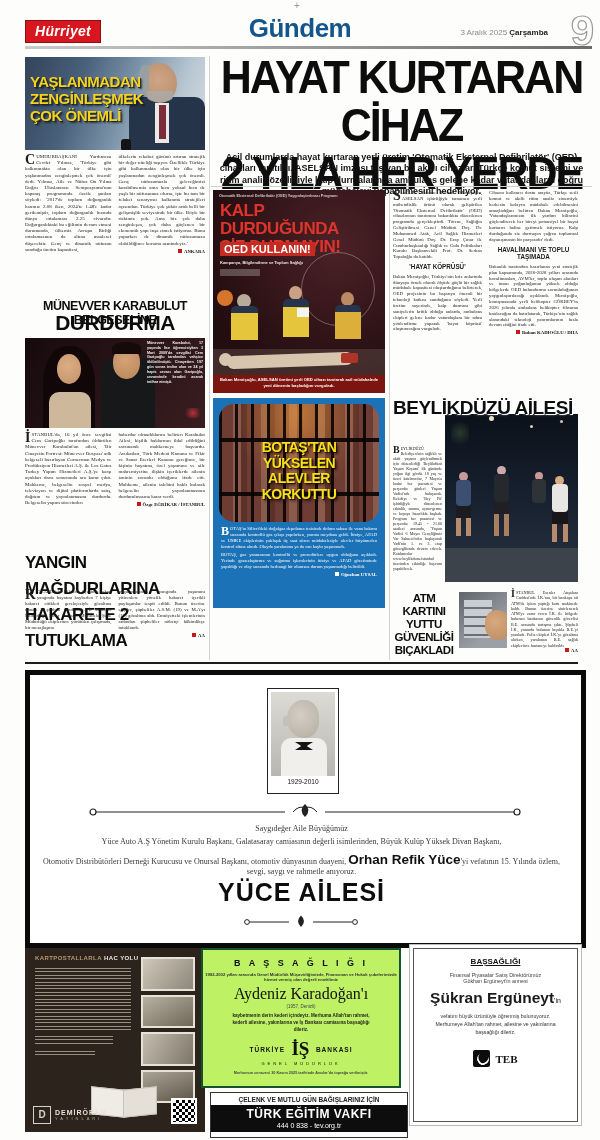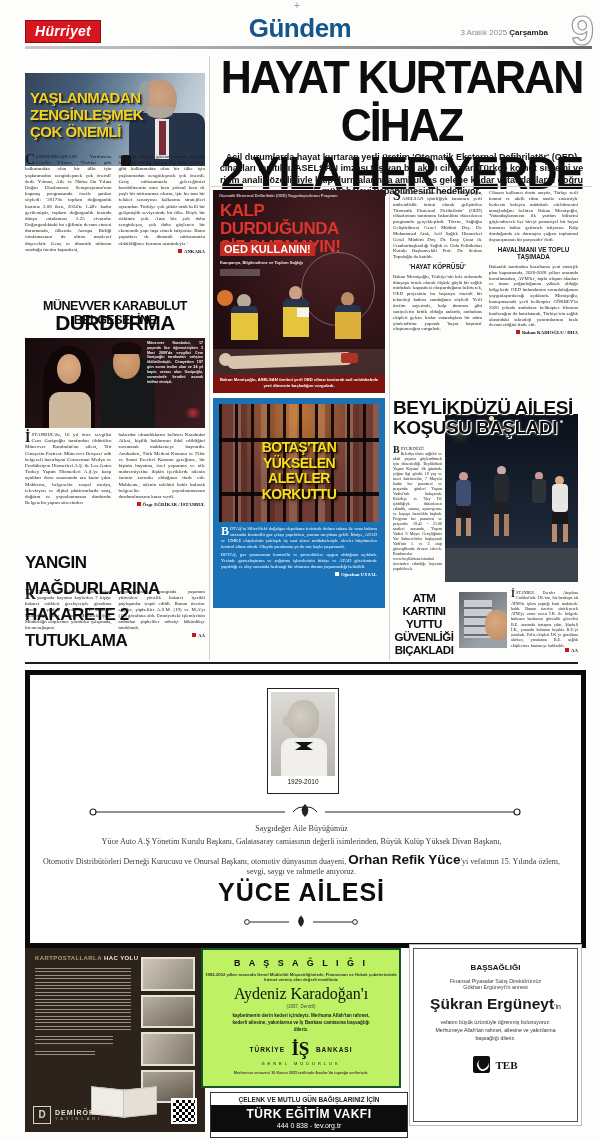--- a/index.html
+++ b/index.html
@@ -55,21 +55,21 @@
     <span>3 Aralık 2025</span>
     <b>Çarşamba</b>
   </div>
   <div class="abs" id="page-number">9</div>
   <div class="abs" id="header-rule"></div>
 
   <div class="abs col-rule" style="left:209px;top:56px;height:604px;"></div>
   <div class="abs col-rule" style="left:389px;top:188px;height:472px;"></div>
   <div class="abs" style="left:25px;top:662px;width:553px;height:2px;background:#1d1d1d;"></div>
 
-  <div class="abs ph" style="left:25px;top:73px;width:180px;height:93px;background:linear-gradient(110deg,#33435a 0%,#49617b 30%,#7c94a9 55%,#b9c7d2 80%,#d7dee3 100%);">
+  <div class="abs ph" style="left:25px;top:57px;width:180px;height:93px;background:linear-gradient(110deg,#33435a 0%,#49617b 30%,#7c94a9 55%,#b9c7d2 80%,#d7dee3 100%);">
     <div class="shape" style="left:104px;top:40px;width:76px;height:53px;background:#26344a;border-radius:14px 10px 0 0;"></div>
     <div class="shape" style="left:130px;top:46px;width:14px;height:40px;background:#e8e8e6;"></div>
     <div class="shape" style="left:134px;top:48px;width:7px;height:34px;background:#7a2c38;"></div>
     <div class="shape" style="left:118px;top:6px;width:34px;height:40px;background:radial-gradient(circle at 45% 42%,#cfa685,#b48a6b);border-radius:48% 52% 50% 50%;"></div>
     <div class="shape" style="left:114px;top:8px;width:10px;height:26px;background:#9aa0a2;border-radius:50% 0 0 50%;"></div>
     <div class="shape" style="left:122px;top:34px;width:26px;height:11px;background:rgba(170,170,168,.85);border-radius:0 0 45% 45%;"></div>
     <div class="shape" style="left:96px;top:82px;width:10px;height:12px;background:#141414;border-radius:3px;"></div>
     <div class="shape headline" style="left:5px;top:16px;font-size:15px;line-height:17px;color:#f6d21d;text-shadow:1px 1px 0 #1d2732,2px 2px 2px rgba(0,0,0,.6);">
       <div>YAŞLANMADAN</div>
       <div>ZENGİNLEŞMEK</div>
@@ -137,21 +137,21 @@
     <div class="shape" style="left:128px;top:102px;width:13px;height:14px;background:#b98a64;border-radius:50%;"></div>
     <div class="shape" style="left:122px;top:115px;width:26px;height:34px;background:linear-gradient(#27344e 22%,#dcae3a 22%);border-radius:5px 5px 0 0;"></div>
     <div class="shape" style="left:0;bottom:18px;width:100%;height:26px;background:rgba(96,74,68,.5);"></div>
     <div class="shape" style="left:14px;bottom:26px;width:126px;height:13px;background:#d8c5ae;border-radius:7px;transform:rotate(-2deg);"></div>
     <div class="shape" style="left:6px;bottom:27px;width:13px;height:13px;background:#d8c5ae;border-radius:50%;"></div>
     <div class="shape" style="left:128px;bottom:30px;width:17px;height:10px;background:#b03328;border-radius:2px;"></div>
     <div class="shape" style="left:0;bottom:0;width:100%;height:18px;background:#7c150f;color:#fff;font-size:4.2px;line-height:1.35;font-weight:bold;text-align:center;padding:2px 5px;box-sizing:border-box;">Bakan Memişoğlu, ASELSAN üretimi yerli OED cihazı tanıtarak acil müdahalede yeni dönemin başladığını vurguladı.</div>
   </div>
 
   <div class="abs" style="left:213px;top:398px;width:172px;height:210px;background:#1b72b6;">
-    <div class="abs ph" style="left:6px;top:6px;width:160px;height:118px;background:repeating-linear-gradient(90deg,#6e3c33 0 14px,#8a5a4c 14px 22px,#5d3028 22px 28px);">
+    <div class="abs ph" style="left:6px;top:6px;width:160px;height:118px;background:repeating-linear-gradient(90deg,#6e3c33 0 14px,#8a5a4c 14px 22px,#5d3028 22px 28px);border-radius:15px;">
       <div class="shape" style="inset:0;background:radial-gradient(ellipse at 50% 8%,rgba(255,165,60,.55),transparent 55%);"></div>
       <div class="shape" style="inset:0;background:repeating-linear-gradient(90deg,rgba(8,4,4,.9) 0 3px,transparent 3px 16px);"></div>
       <div class="shape" style="left:0;top:34px;width:100%;height:4px;background:rgba(8,4,4,.9);"></div>
       <div class="shape" style="left:0;top:88px;width:100%;height:4px;background:rgba(8,4,4,.9);"></div>
       <div class="shape headline" style="left:0;top:36px;width:100%;text-align:center;font-size:14px;line-height:15.5px;color:#f8e11a;text-shadow:1px 1px 0 #201008,2px 2px 3px rgba(0,0,0,.8);">
         <div>BOTAŞ'TAN</div>
         <div>YÜKSELEN</div>
         <div>ALEVLER</div>
         <div>KORKUTTU</div>
       </div>
@@ -184,21 +184,20 @@
     <div class="shape" style="left:49px;top:60px;width:15px;height:28px;background:#25282c;border-radius:4px;"></div>
     <div class="shape" style="left:49px;top:88px;width:15px;height:34px;background:linear-gradient(#202024 35%,transparent 35%),linear-gradient(90deg,#a87f60 0 5px,transparent 5px 10px,#a87f60 10px);"></div>
     <div class="shape" style="left:90px;top:58px;width:8px;height:8px;background:#c99;border-radius:50%;"></div>
     <div class="shape" style="left:87px;top:65px;width:14px;height:24px;background:#2e3338;border-radius:4px;"></div>
     <div class="shape" style="left:110px;top:62px;width:9px;height:9px;background:#d9ac85;border-radius:50%;"></div>
     <div class="shape" style="left:107px;top:70px;width:16px;height:28px;background:#e8e6e2;border-radius:4px;"></div>
     <div class="shape" style="left:107px;top:98px;width:16px;height:30px;background:linear-gradient(#17171a 40%,transparent 40%),linear-gradient(90deg,#b78b6b 0 5px,transparent 5px 11px,#b78b6b 11px);"></div>
   </div>
   <div class="abs headline" style="left:393px;top:398px;width:185px;font-size:19px;line-height:20px;text-shadow:0 0 3px #fff,1px 1px 0 #fff,-1px -1px 0 #fff;z-index:2;">
     <div>BEYLİKDÜZÜ AİLESİ</div>
-    <div>KOŞUSU BAŞLADI</div>
   </div>
   <div class="abs" style="left:393px;top:446px;width:49px;height:136px;font-family:'Liberation Serif',serif;font-size:4px;line-height:1.25;text-align:justify;color:#1c1c1c;">
     <span class="dc" style="font-size:10px;line-height:8px;">B</span><span>EYLİKDÜZÜ Belediyesi'nin sağlıklı ve aktif yaşamı güçlendirmek için düzenlediği 'Beylikdüzü Yaşam Koşusu' ilk gününde yoğun ilgi gördü. 18 yaş ve üzeri katılımcılar, 7 Mayıs'a kadar her pazartesi ve perşembe günleri Yaşam Vadisi'nde buluşacak. Belediye ve 'Bey Fit' işbirliğiyle düzenlenen etkinlik, ısınma, açma-germe ve koşuya hazırlıkla başladı. Program her pazartesi ve perşembe 19.45 - 21.00 saatleri arasında, 'Yaşam Vadisi 6 Mayıs Gençliğimiz Var Sahnesi'nden başlayarak Vadi'nin 1. ve 2. etap güzergâhında devam edecek. Katılımcılar www.beylikduzu.istanbul üzerinden etkinliğe başvuru yapabilecek.</span>
   </div>
 
   <div class="abs headline" style="left:393px;top:592px;width:62px;text-align:center;font-size:11.5px;line-height:13px;">
     <div>ATM KARTINI</div>
     <div>YUTTU</div>
     <div>GÜVENLİĞİ</div>
     <div>BIÇAKLADI</div>
@@ -294,21 +293,21 @@
 
   <div class="abs" id="ad-tev">
     <div style="text-align:center;font-size:6.5px;color:#222;margin-top:3px;font-weight:bold;">ÇELENK VE MUTLU GÜN BAĞIŞLARINIZ İÇİN</div>
     <div style="background:#0d0d0d;color:#fff;text-align:center;margin-top:2px;padding:2px 0 3px 0;">
       <div style="font-size:12px;font-weight:bold;letter-spacing:.5px;">TÜRK EĞİTİM VAKFI</div>
       <div style="font-size:7px;margin-top:1px;">444 0 838 - tev.org.tr</div>
     </div>
   </div>
 
   <div class="abs" id="ad-teb">
-    <div style="text-align:center;font-weight:bold;font-size:8px;margin-top:14px;">BAŞSAĞLIĞI</div>
+    <div style="text-align:center;font-weight:bold;font-size:8px;margin-top:8px;text-decoration:underline;">BAŞSAĞLIĞI</div>
     <div style="text-align:center;font-size:5.4px;color:#444;margin-top:6px;">Finansal Piyasalar Satış Direktörümüz</div>
     <div style="text-align:center;font-size:5.4px;color:#444;">Gökhan Ergüneyt'in annesi</div>
     <div style="text-align:center;font-size:15.5px;font-weight:bold;margin-top:5px;color:#1a1a1a;">
       <span>Şükran Ergüneyt</span><span style="font-size:7px;font-weight:normal;">'in</span>
     </div>
     <div style="text-align:center;font-size:5.2px;color:#333;margin:6px 16px 0 16px;line-height:1.5;">vefatını büyük üzüntüyle öğrenmiş bulunuyoruz. Merhumeye Allah'tan rahmet, ailesine ve yakınlarına başsağlığı dileriz.</div>
     <div style="display:flex;justify-content:center;align-items:center;gap:5px;margin-top:14px;">
       <div style="width:17px;height:17px;background:#0d0d0d;position:relative;border-radius:2px;">
         <div style="position:absolute;left:4px;top:3px;width:10px;height:10px;border-radius:50%;border-left:2px solid #fff;border-bottom:2px solid #fff;transform:rotate(-30deg);"></div>
       </div>

